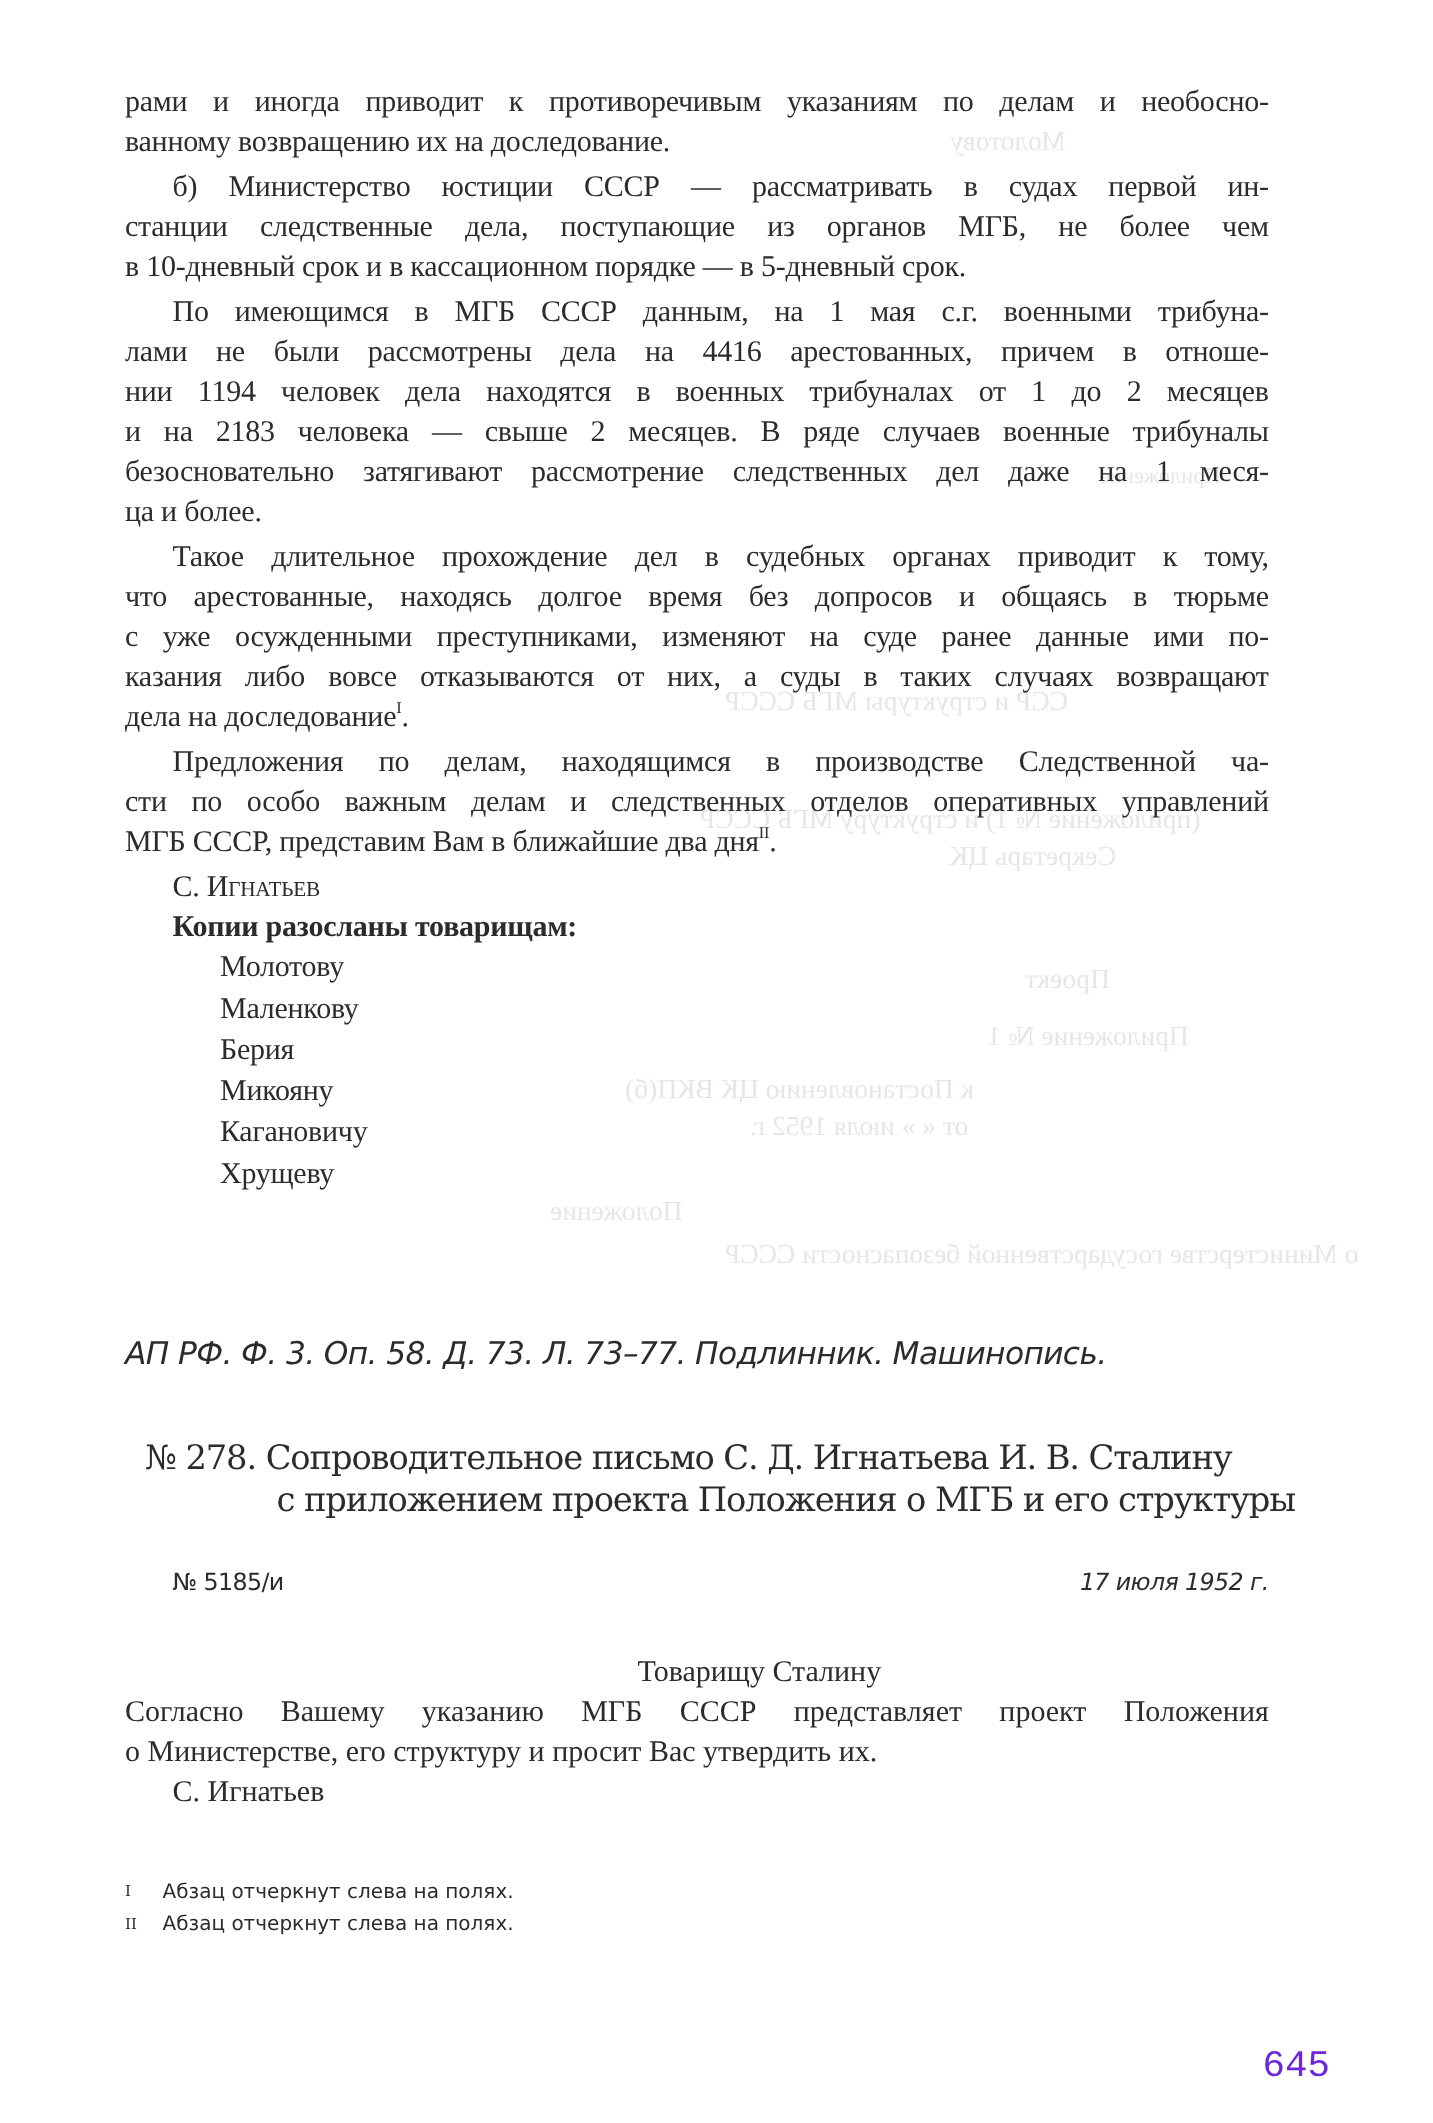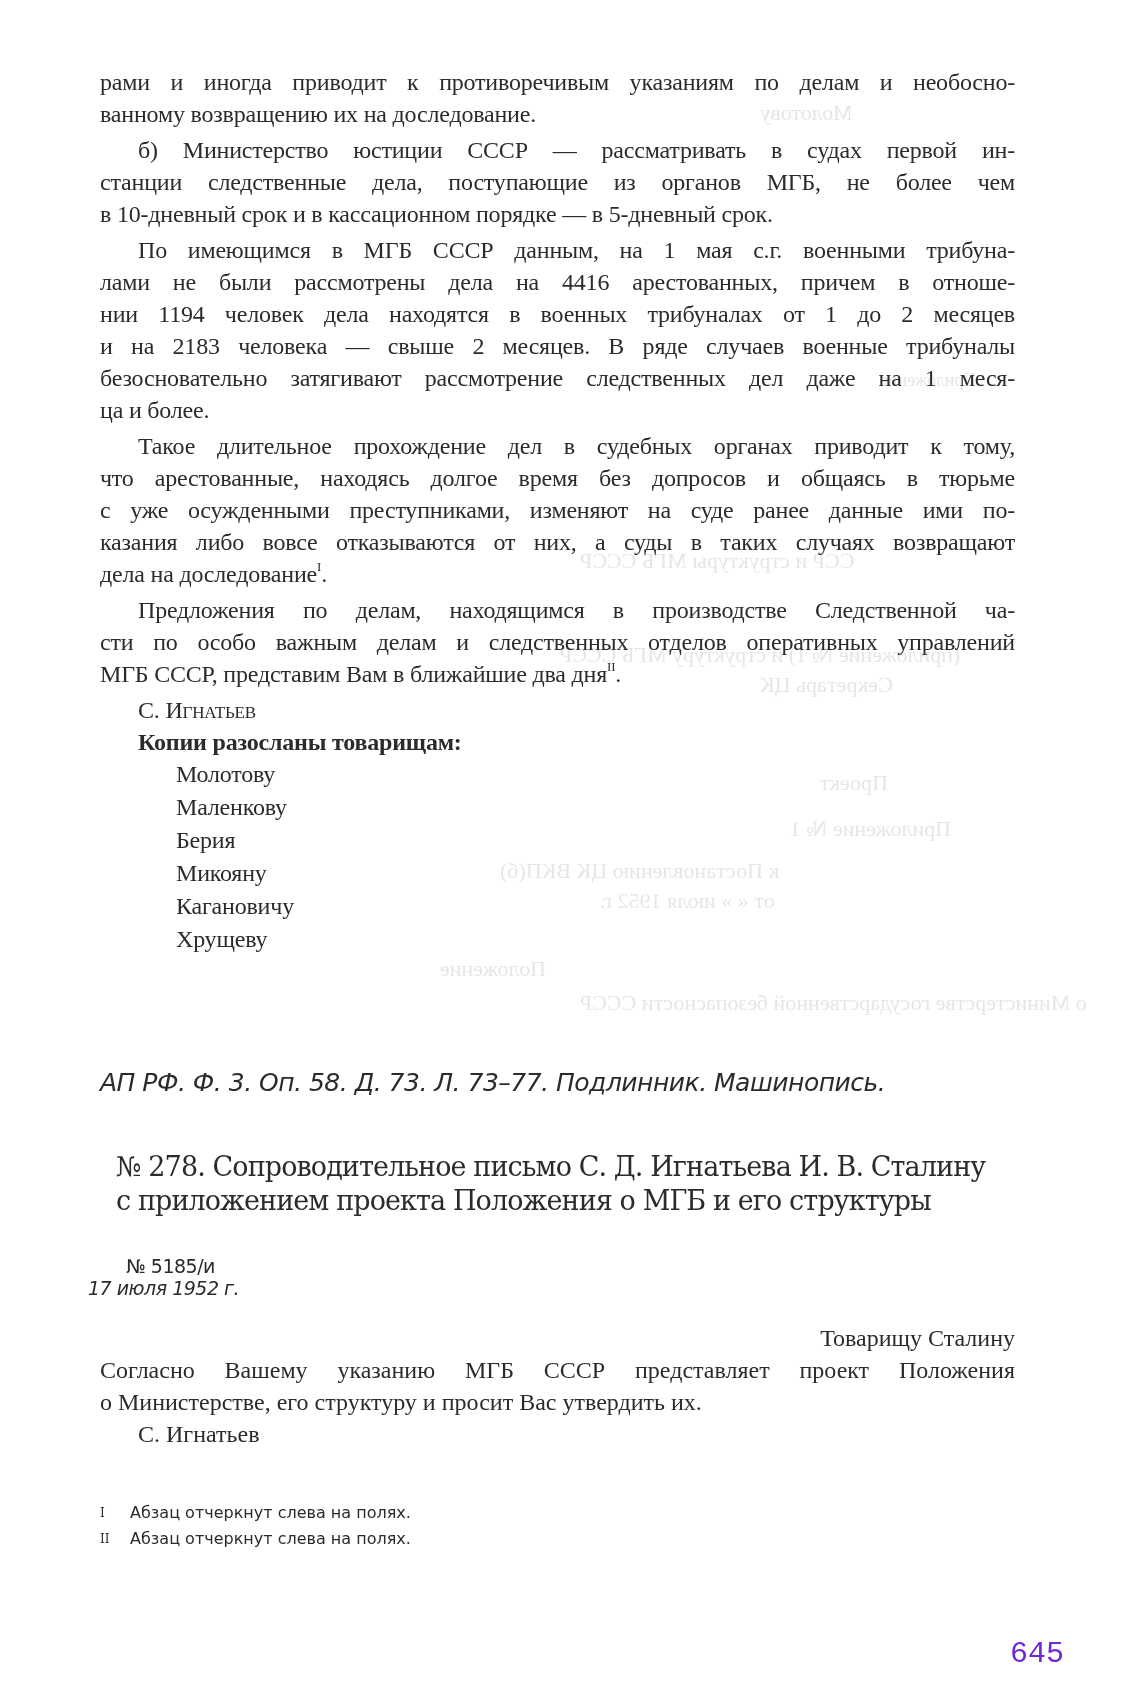--- a/index.html
+++ b/index.html
@@ -73,42 +73,41 @@
       font-family: "DejaVu Serif", serif;
       font-size: 27px;
       line-height: 34px;
       letter-spacing: -0.9px;
       color: #2b2b2b;
       margin: 0;
       font-weight: normal;
     }
     .meta-row {
       position: absolute;
-      left: 88px;
+      left: 100px;
       top: 1255px;
       width: 915px;
       display: flex;
       justify-content: space-between;
       font-family: "DejaVu Sans", sans-serif;
       font-size: 19px;
       color: #2b2b2b;
-      flex-direction: column;
     }
     .meta-row .num { padding-left: 38px; letter-spacing: -0.5px; }
     .meta-row .date { font-style: italic; letter-spacing: -0.5px; }
     .letter {
       position: absolute;
       left: 100px;
       top: 1322px;
       width: 915px;
       font-size: 24px;
       line-height: 32px;
     }
     .addressee {
-      text-align: right;
+      text-align: center;
       padding-left: 100px;
       margin: 0;
     }
     .footnotes {
       position: absolute;
       left: 100px;
       top: 1500px;
       font-family: "DejaVu Sans", sans-serif;
       font-size: 16px;
       line-height: 26px;
@@ -200,21 +199,21 @@
       <li>Микояну</li>
       <li>Кагановичу</li>
       <li>Хрущеву</li>
     </ul>
   </div>
 
   <div class="source">АП РФ. Ф. 3. Оп. 58. Д. 73. Л. 73–77. Подлинник. Машинопись.</div>
 
   <h2 class="doc-title">
     <span style="display:block;">№ 278. Сопроводительное письмо С. Д. Игнатьева И. В. Сталину</span>
-    <span style="display:block;">с приложением проекта Положения о МГБ и его структуры</span>
+    <span style="display:block;text-align:right;">с приложением проекта Положения о МГБ и его структуры</span>
   </h2>
 
   <div class="meta-row">
     <span class="num">№ 5185/и</span>
     <span class="date">17 июля 1952 г.</span>
   </div>
 
   <div class="letter">
     <p class="addressee">Товарищу Сталину</p>
     <div class="p" style="margin:0;">

